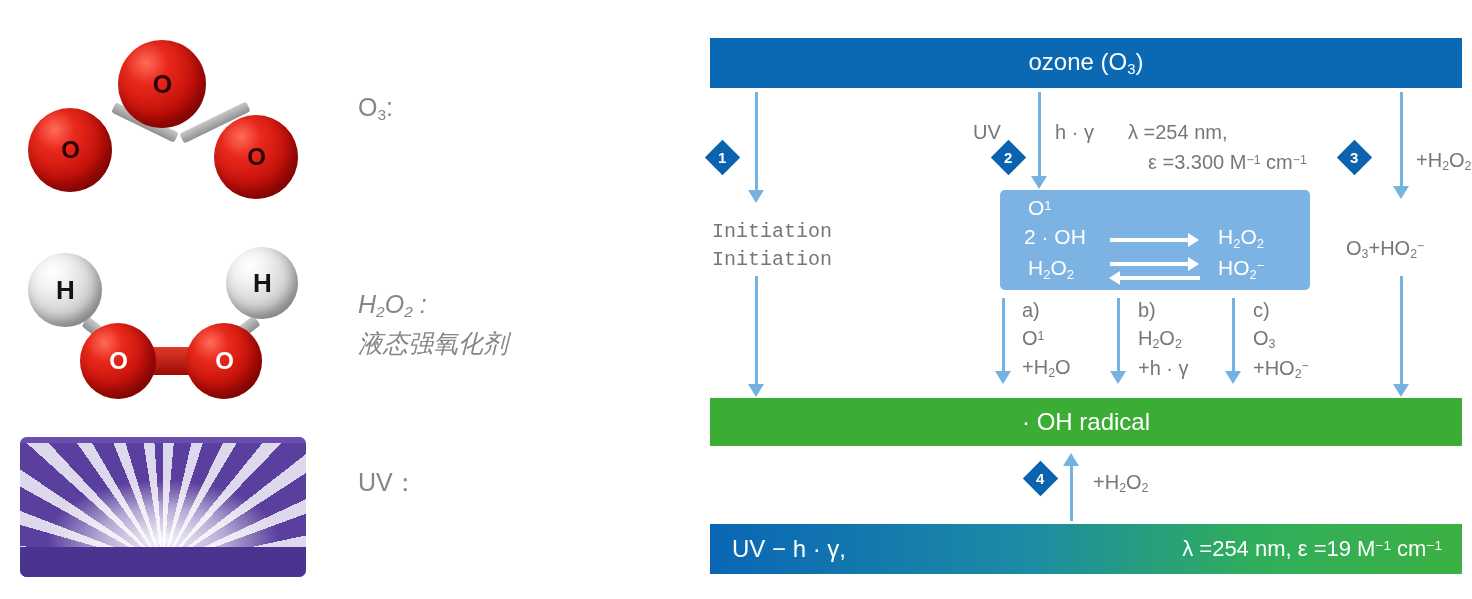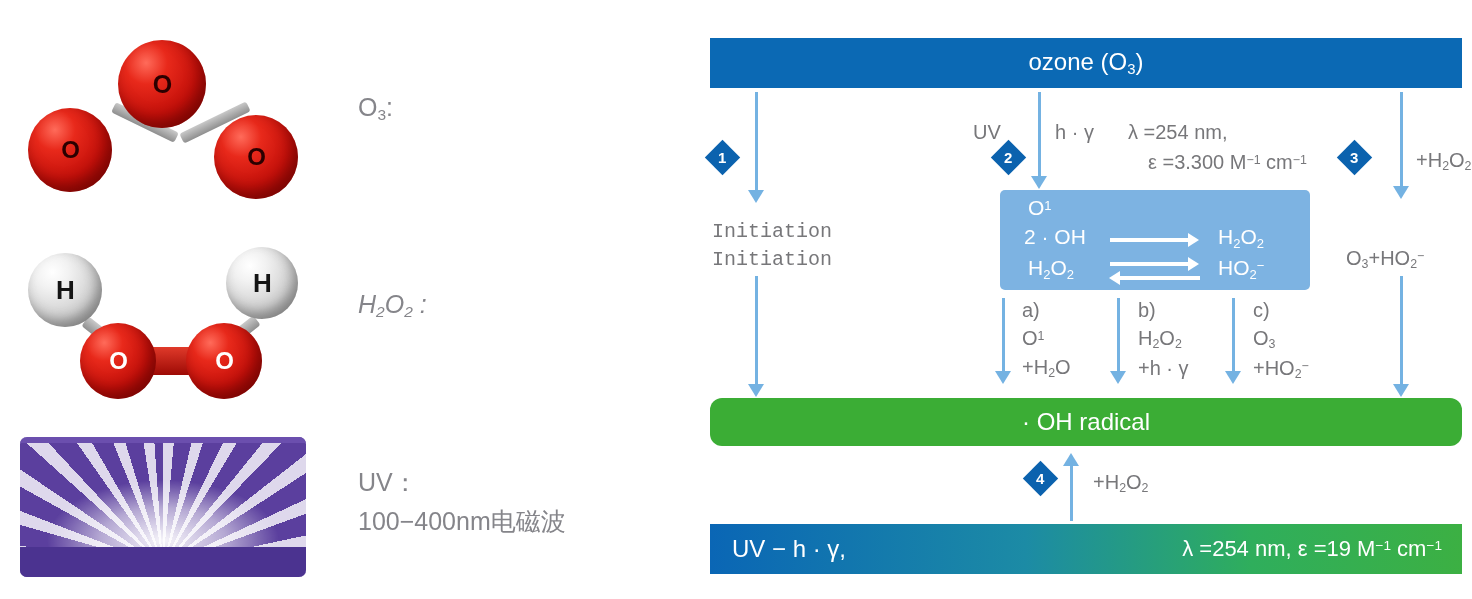--- a/index.html
+++ b/index.html
@@ -61,21 +61,21 @@
   }
   .uvlogo .mark{display:inline-block;width:20px;height:17px;background:#3a2a6e;
     border:2px solid #2c1f58;border-radius:2px;vertical-align:-2px;margin-right:5px;position:relative;}
   .uvlogo .mark:after{content:"";position:absolute;left:3px;top:3px;width:9px;height:4px;background:#cfc3ee;}
   .uvlogo .dark{color:#171430;}
   .uvlogo .mid{color:#6f51b5;}
 
   
   .bar{position:absolute;display:flex;align-items:center;color:#ffffff;font-size:24px;}
   .bar-ozone{background:#0b69b4;justify-content:center;}
-  .bar-oh{background:#3bad35;justify-content:center;border-radius:12px;}
+  .bar-oh{background:#3bad35;justify-content:center;}
   .bar-uv{background:linear-gradient(90deg,#0a66b5 0%,#1c8ba5 42%,#2fae5c 72%,#3cb043 100%);}
 
   .lbox{
     position:absolute;background:#7db3e2;border-radius:5px;
     color:#ffffff;font-size:21px;
   }
 
   .arrow{position:absolute;background:#74b2e2;width:3px;}
   .arrowhead{position:absolute;width:0;height:0;
     border-left:8px solid transparent;border-right:8px solid transparent;}
@@ -133,31 +133,31 @@
   </div>
   <div class="sphere h-sphere" style="left:208px;top:22px;width:72px;height:72px;">
     <div class="glyph" style="font-size:26px;">H</div>
   </div>
 </div>
 
 <div class="leftlabel" style="left:358px;top:285px;font-style:italic;">
   <div>
     <span>H</span><sub>2</sub><span>O</span><sub>2</sub><span> :</span>
   </div>
+  <div class="ln2">液态强氧化剂</div>
 </div>
 
 <div class="uvcard" style="left:20px;top:437px;width:286px;height:140px;">
   <div class="uvrays"></div>
   <div class="uvtop"></div>
   <div class="uvbottom"></div>
 </div>
 
 <div class="leftlabel" style="left:358px;top:463px;">
   <div>UV：</div>
-  <div class="ln2">100−400nm电磁波</div>
 </div>
 
 <div class="bar bar-ozone" style="left:710px;top:38px;width:752px;height:50px;">
   <span>
     <span>ozone</span>&nbsp;<span>(O</span><sub>3</sub><span>)</span>
   </span>
 </div>
 
 <div class="arrow" style="left:755px;top:92px;height:100px;"></div>
 <div class="arrowhead ah-down" style="left:748px;top:190px;"></div>
@@ -232,21 +232,21 @@
 </div>
 
 <div class="arrow" style="left:1400px;top:92px;height:96px;"></div>
 <div class="arrowhead ah-down" style="left:1393px;top:186px;"></div>
 <div class="diamond" style="left:1342px;top:145px;">
   <span>3</span>
 </div>
 <div class="txt" style="left:1416px;top:146px;">
   <span>+H</span><sub>2</sub><span>O</span><sub>2</sub>
 </div>
-<div class="txt" style="left:1346px;top:244px;">
+<div class="txt" style="left:1346px;top:234px;">
   <span>O</span><sub>3</sub><span>+HO</span><sub>2</sub><sup>−</sup>
 </div>
 <div class="arrow" style="left:1400px;top:276px;height:110px;"></div>
 <div class="arrowhead ah-down" style="left:1393px;top:384px;"></div>
 
 <div class="bar bar-oh" style="left:710px;top:398px;width:752px;height:48px;">
   <span>· OH radical</span>
 </div>
 
 <div class="arrow" style="left:1070px;top:465px;height:56px;"></div>

